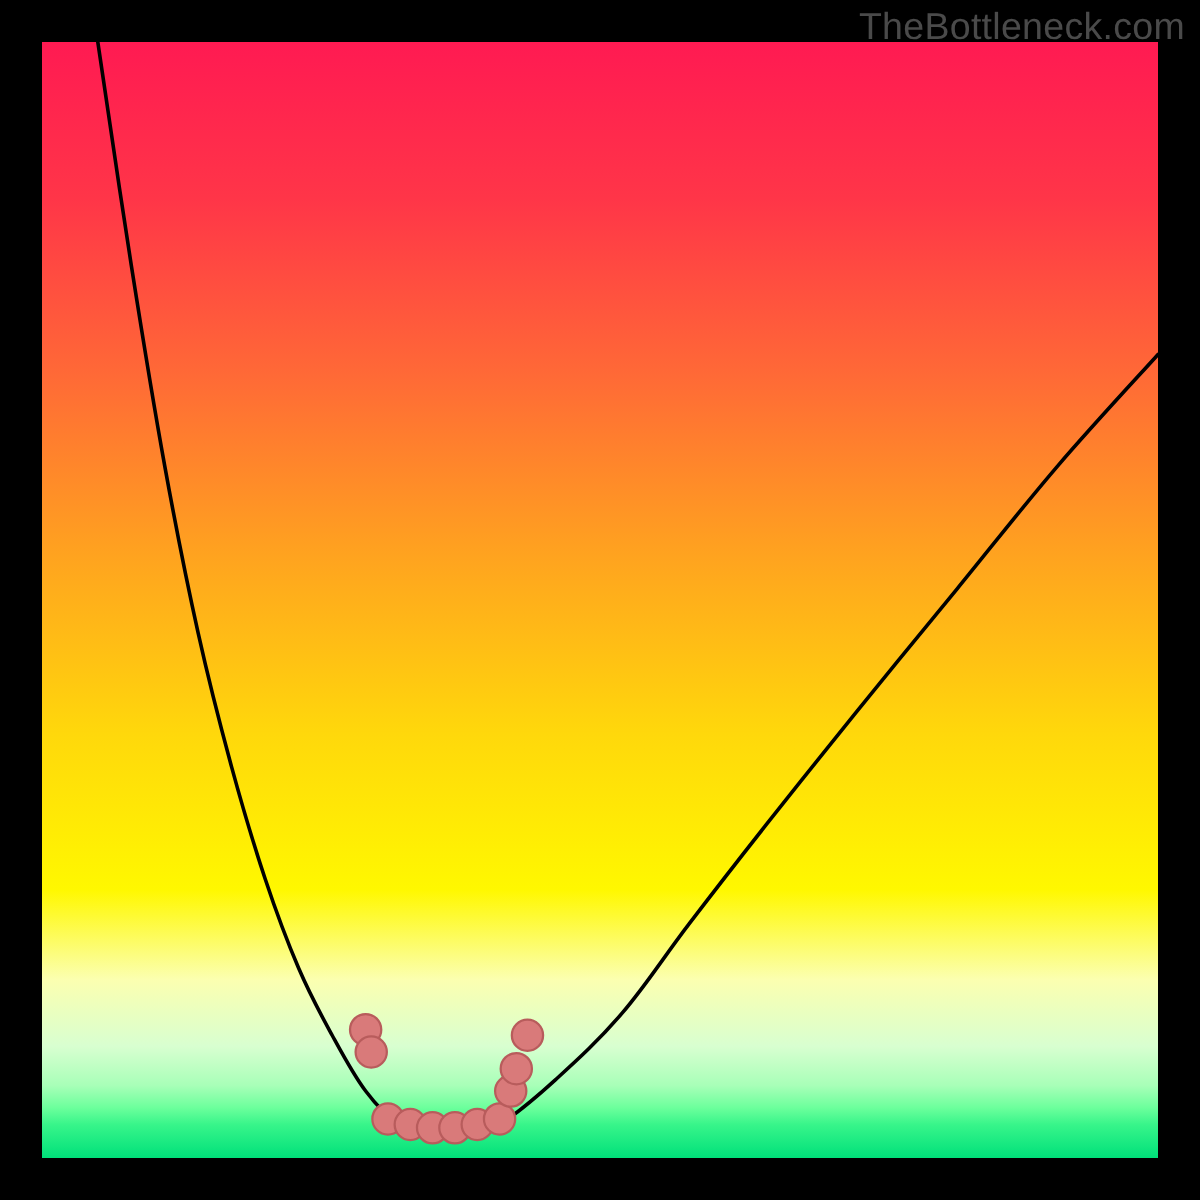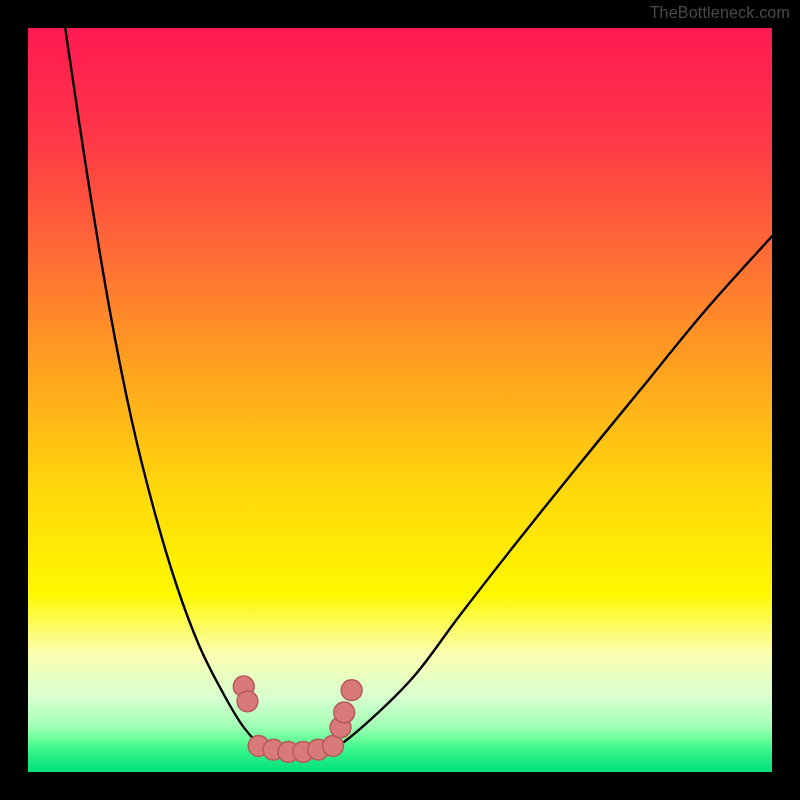--- a/index.html
+++ b/index.html
@@ -24,21 +24,21 @@
     left: 28px;
     width: 744px;
     height: 744px;
     overflow: hidden;
   }
   .watermark {
     position: absolute;
     top: 4px;
     right: 10px;
     color: #4a4a4a;
-    font-size: 16px;
+    font-size: 25px;
     font-weight: 500;
     letter-spacing: 0.2px;
   }
   svg {
     display: block;
   }
 </style>
 </head>
 <body>
 

